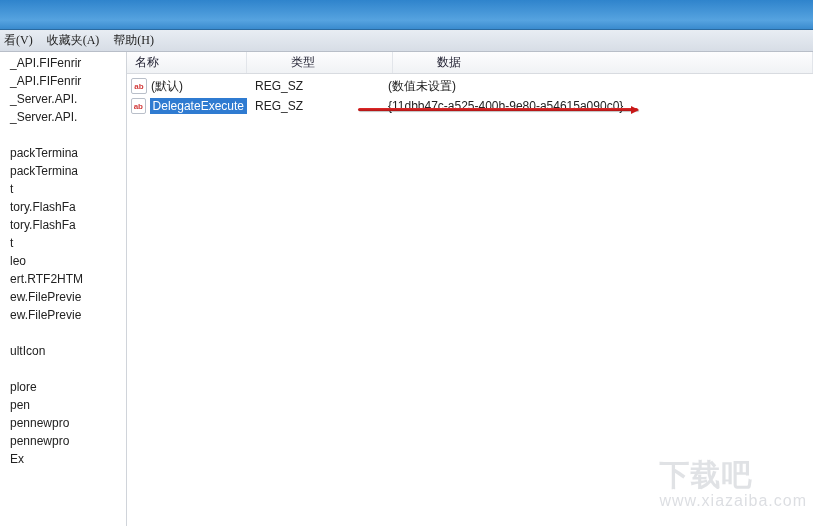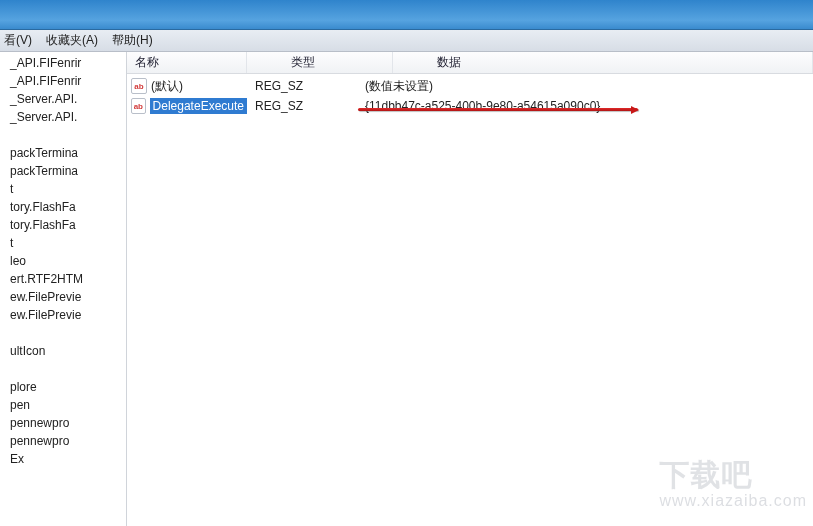--- a/index.html
+++ b/index.html
@@ -18,20 +18,21 @@
     border-bottom: 1px solid #2a6aa0;
   }
   .menubar {
     height: 22px;
     background: linear-gradient(to bottom, #e8edf3, #d7dde6);
     border-bottom: 1px solid #b8bec8;
     display: flex;
     align-items: center;
     padding-left: 4px;
     color: #222;
+    font-family: Liberation Serif, serif;
   }
   .menubar span { margin-right: 14px; cursor: default; }
   .main {
     display: flex;
     height: calc(100% - 52px);
   }
   .tree {
     width: 127px;
     border-right: 1px solid #d0d4da;
     background: #fff;
@@ -105,21 +106,21 @@
   .row {
     height: 20px;
     display: flex;
     align-items: center;
     color: #222;
     cursor: default;
   }
   .row .cell { display: flex; align-items: center; }
   .row .cell.name { width: 120px; padding-left: 4px; overflow: hidden; }
   .row .cell.type { width: 110px; padding-left: 8px; }
-  .row .cell.data { flex: 1; padding-left: 8px; position: relative; }
+  .row .cell.data { flex: 1; padding-left: 8px; position: relative; margin-left: 23px; }
   .reg-icon {
     width: 16px; height: 16px;
     background: #fff;
     border: 1px solid #b9bfc9;
     border-radius: 2px;
     margin-right: 4px;
     display: flex;
     align-items: center;
     justify-content: center;
     font-size: 8px;

